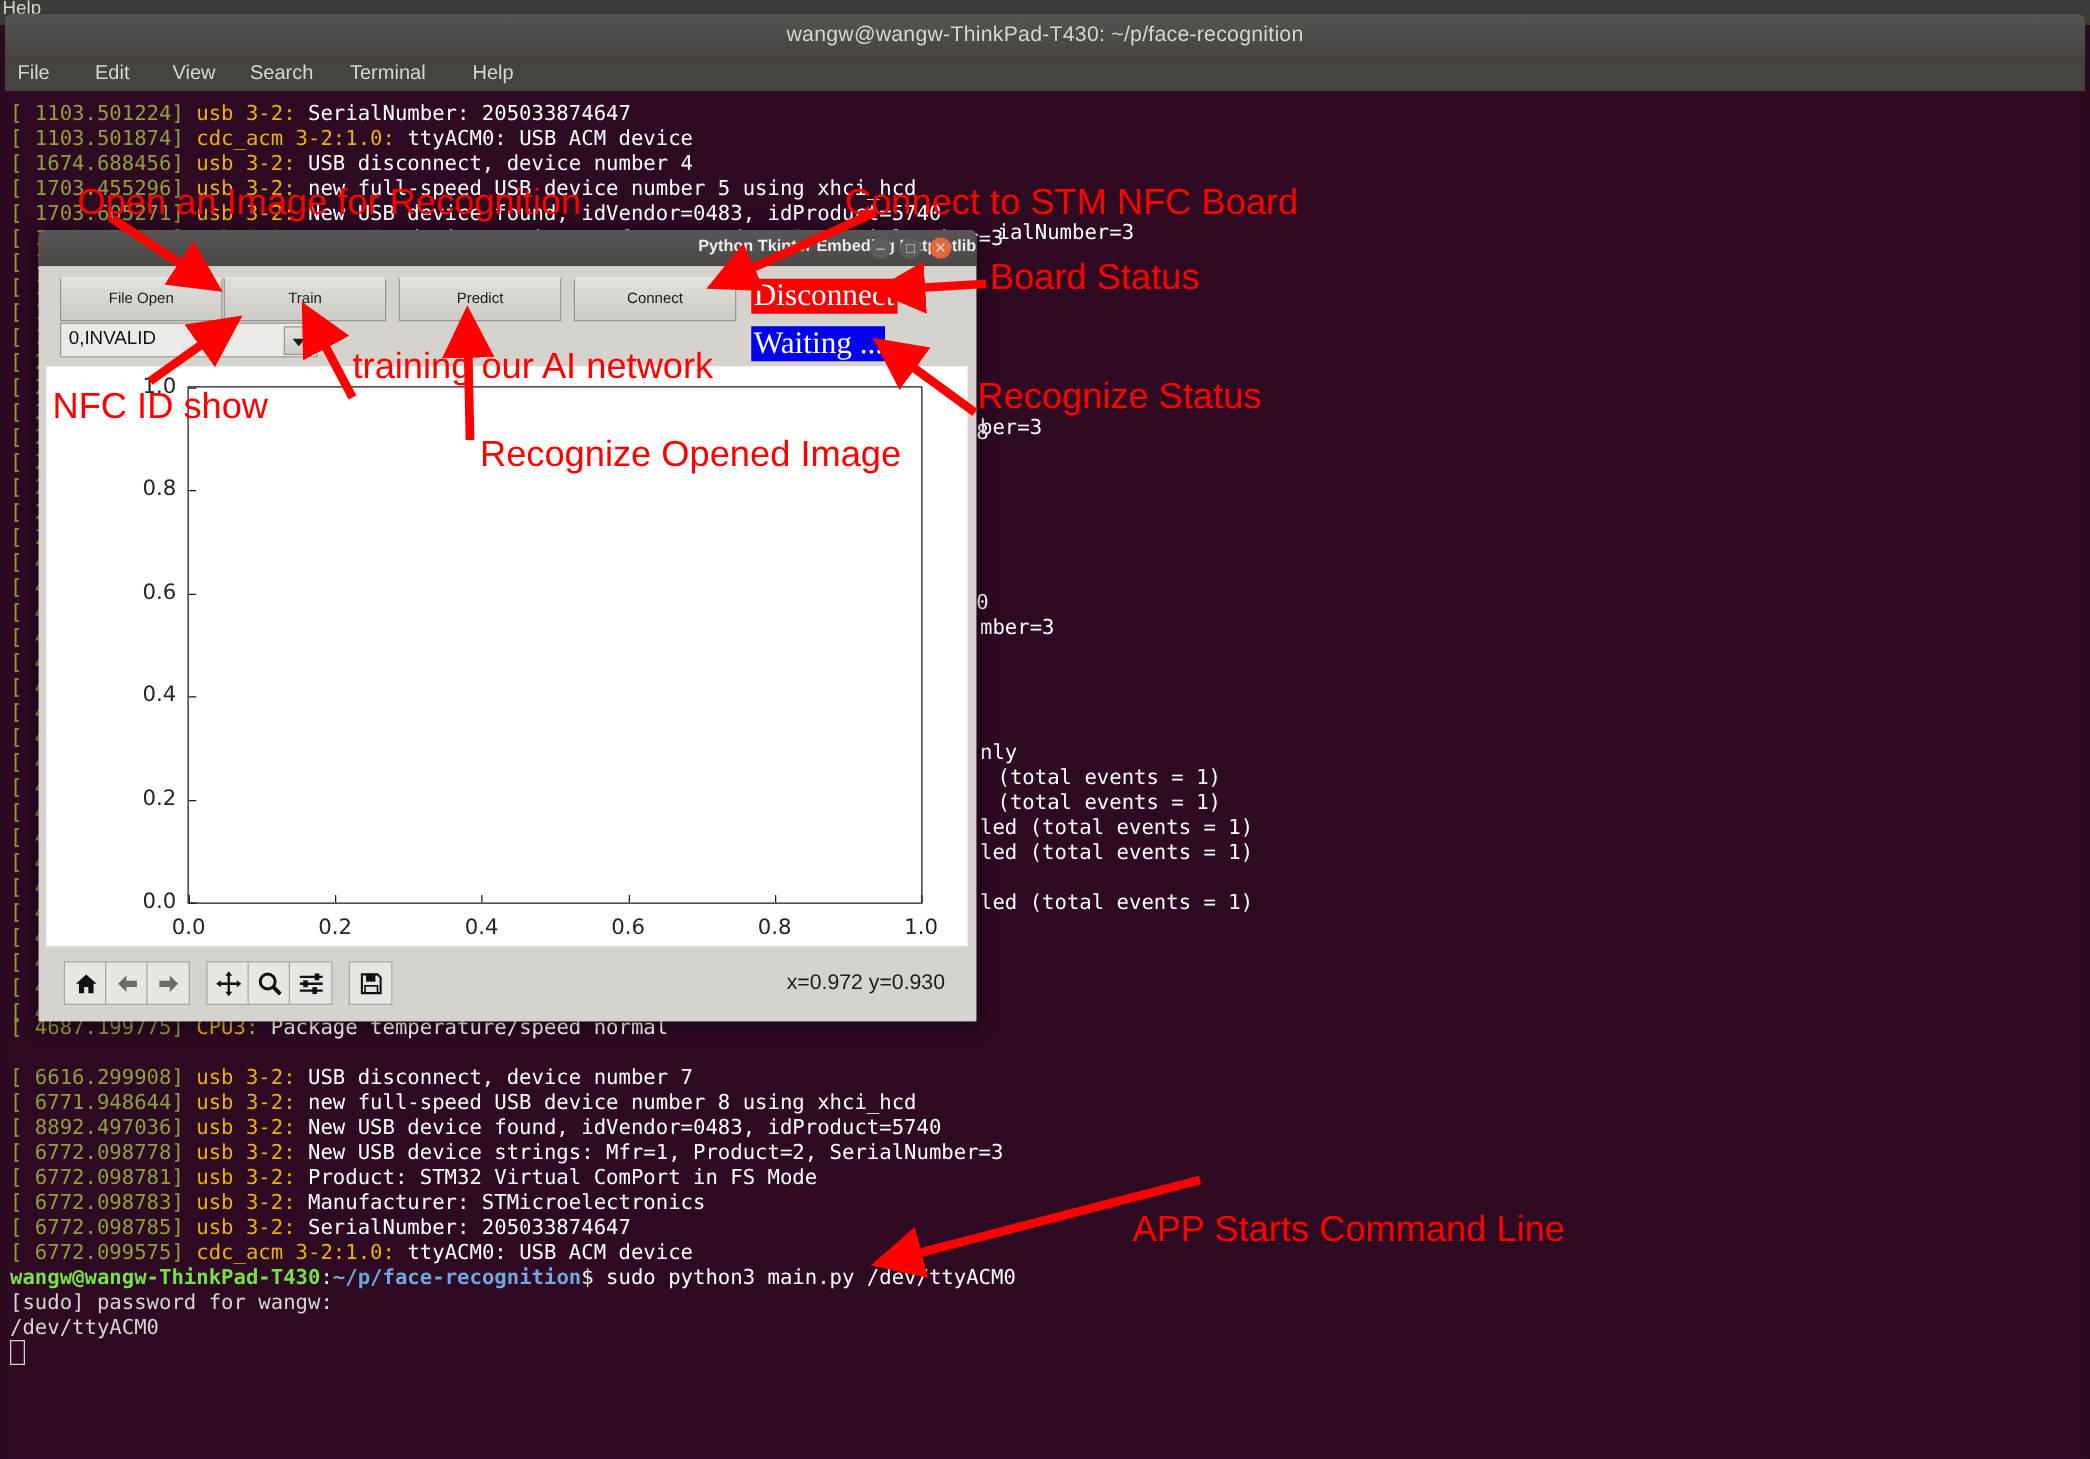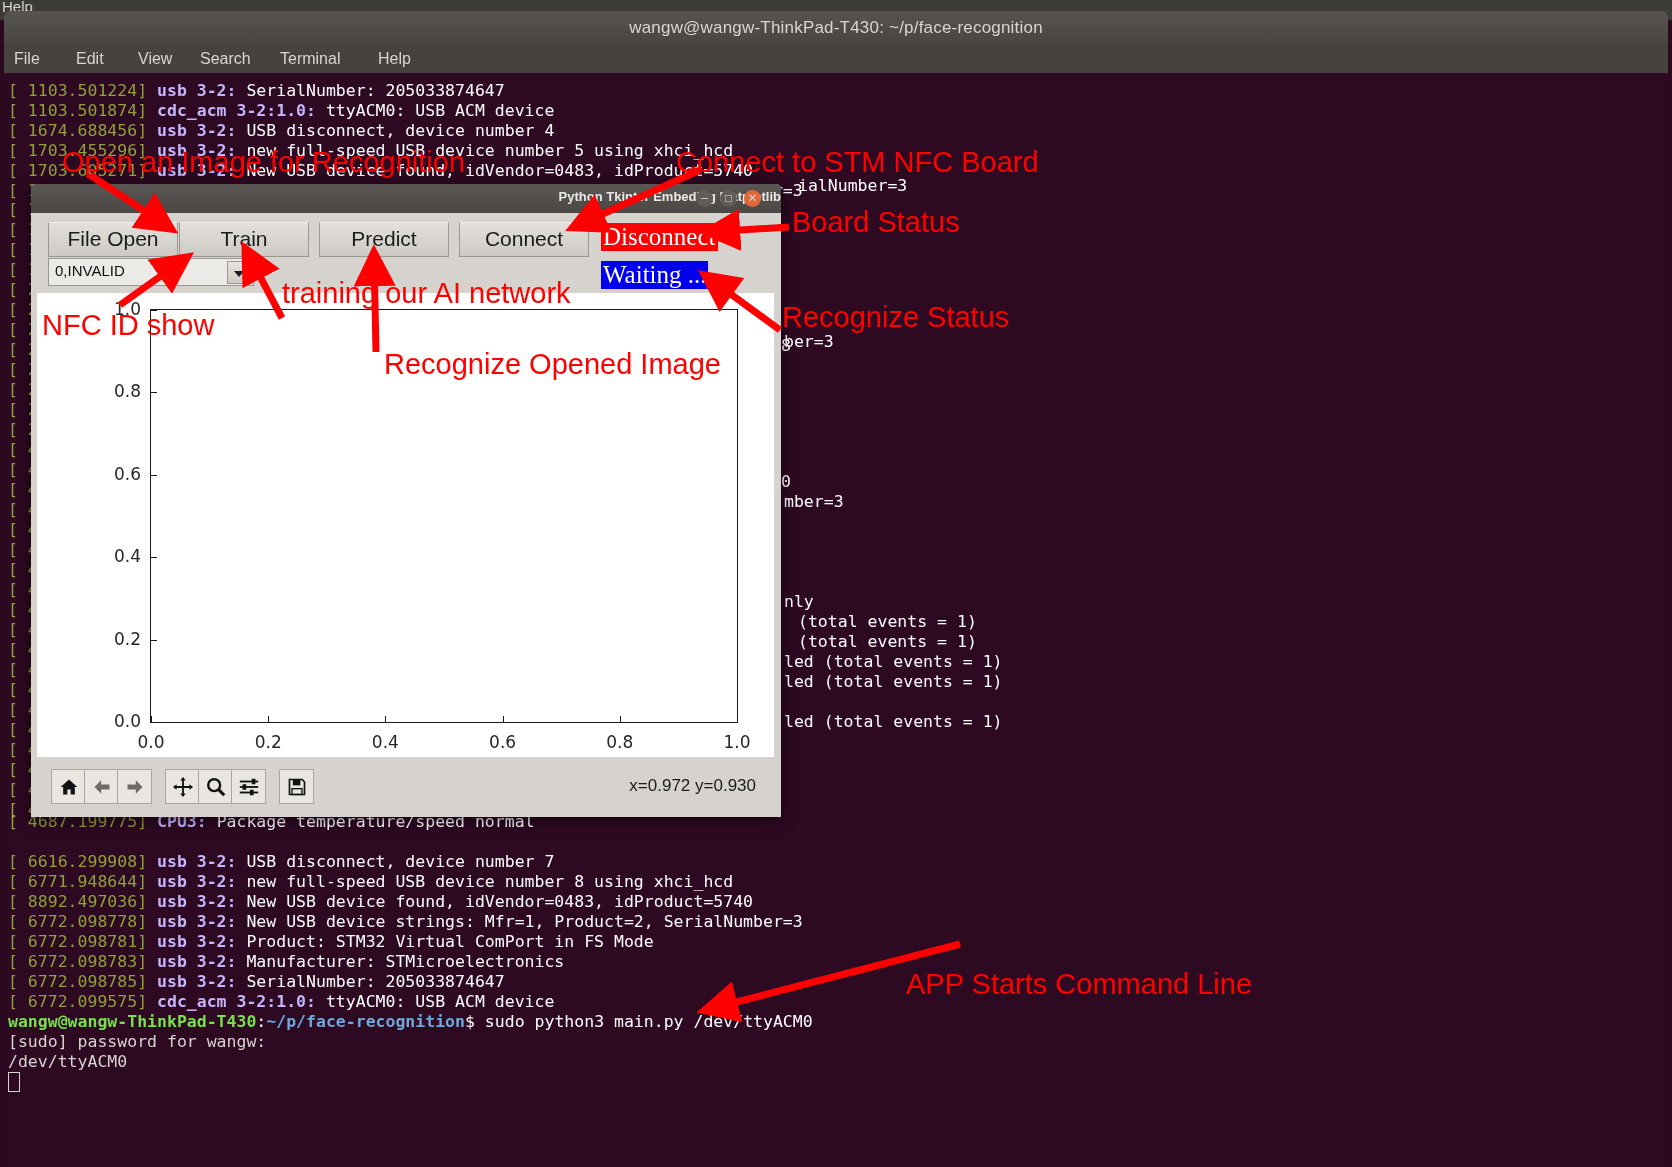--- a/index.html
+++ b/index.html
@@ -39,21 +39,21 @@
   }
   #term-body{
     position:absolute;left:0;top:62px;width:100%;bottom:0;
     background:#2d0922;padding:2px 0 0 2px;
   }
   .tline{
     height:20px;line-height:20px;font-size:16.5px;white-space:pre;
     color:#d8d4cf;font-family:"DejaVu Sans Mono",monospace;
   }
   .ts{color:#8fa03c;}      
-  .tdev{color:#c4b5fd;font-weight:bold;}    
+  .tdev{color:#eab308;}    
   .tw{color:#ffffff;}
   .pr-user{color:#77e04a;font-weight:bold;}
   .pr-path{color:#6fa8dc;font-weight:bold;}
   .pr-plain{color:#ffffff;}
   #cursor-block{
     display:inline-block;width:10px;height:18px;
     border:1px solid #d8d4cf;vertical-align:-3px;
   }
   
   #tk-window{
@@ -80,21 +80,21 @@
     font-family:"Liberation Sans",sans-serif;
   }
   #tk-client{
     position:absolute;left:0;top:29px;width:100%;bottom:0;background:#d6d2cd;
   }
   
   .tkbtn{
     position:absolute;top:9px;height:33px;
     background:linear-gradient(#e3e0dc,#cdc9c4);
     border:1px solid #9a9691;border-top-color:#f2f0ee;
-    font-family:"Liberation Sans",sans-serif;font-size:21px;color:#1b1b1b;
+    font-family:"Liberation Sans",sans-serif;font-size:12px;color:#1b1b1b;
     text-align:center;line-height:31px;
   }
   #btn-fileopen{left:17px;width:128px;}
   #btn-train{left:148px;width:128px;}
   #btn-predict{left:288px;width:128px;}
   #btn-connect{left:428px;width:128px;}
   #badge-board{
     position:absolute;left:570px;top:10px;
     background:#fd0000;color:#ffffff;
     font-family:"Liberation Serif",serif;font-size:25px;line-height:28px;

